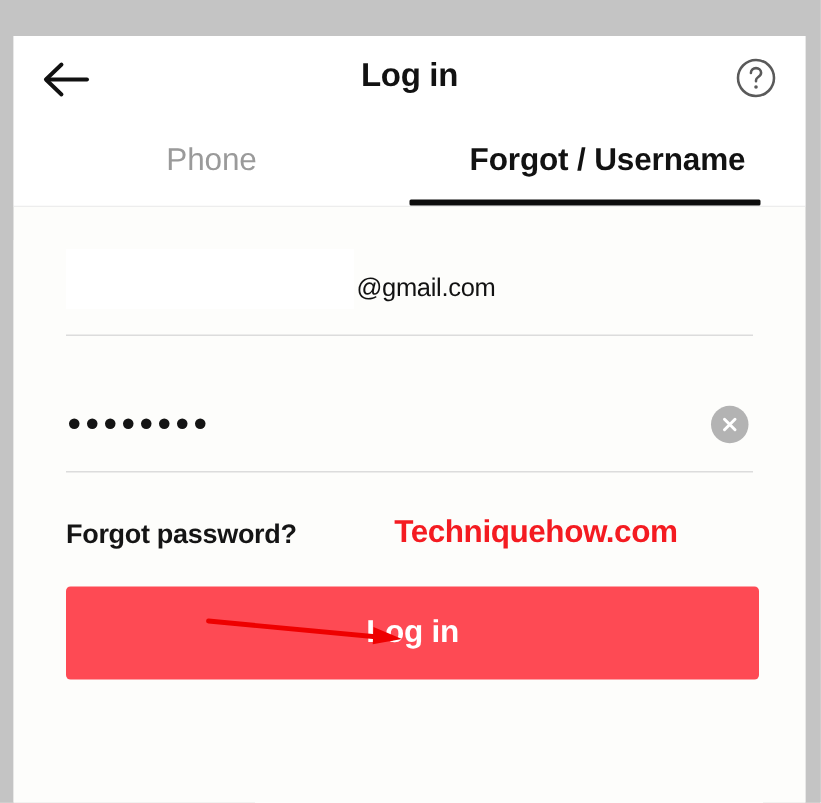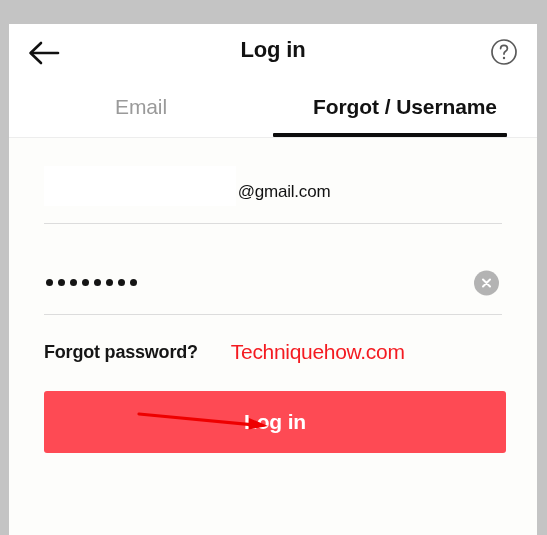--- a/index.html
+++ b/index.html
@@ -185,35 +185,36 @@
     display: flex;
     align-items: center;
     justify-content: center;
     cursor: pointer;
   }
   .clear-btn svg { display: block; }
 
   
   .forgot-row {
     display: flex;
-    align-items: center;
+    align-items: flex-end;
     margin-top: 22px;
     height: 30px;
+    gap: 32px;
   }
   .forgot-link {
     font-size: 18px;
     font-weight: bold;
     color: #151515;
     letter-spacing: -0.2px;
     cursor: pointer;
   }
   .watermark {
     margin-left: 33px;
     font-size: 21px;
-    font-weight: normal;
+    font-weight: bold;
     color: #f41b21;
     letter-spacing: -0.3px;
   }
 
   
   .login-wrap {
     position: relative;
     margin-top: 24px;
   }
   .login-btn {
@@ -266,21 +267,21 @@
             <circle cx="14" cy="14" r="12" stroke="#5a5a5a" stroke-width="1.7"></circle>
             <path d="M10.6 10.6c0-1.9 1.5-3.2 3.4-3.2s3.4 1.3 3.4 3.1c0 1.6-1 2.3-2.1 3-0.9 0.6-1.3 1.1-1.3 2.1v0.5" stroke="#5a5a5a" stroke-width="1.7" stroke-linecap="round" fill="none"></path>
             <circle cx="14" cy="20" r="1.2" fill="#5a5a5a"></circle>
           </svg>
         </span>
       </div>
     </div>
 
     <div class="tabs">
       <div class="tab inactive">
-        <span class="tab-label">Email</span>
+        <span class="tab-label">Phone</span>
       </div>
       <div class="tab active">
         <span class="tab-label">Forgot / Username</span>
         <span class="tab-underline"></span>
       </div>
     </div>
     <div class="header-divider"></div>
 
     <div class="form">
 

